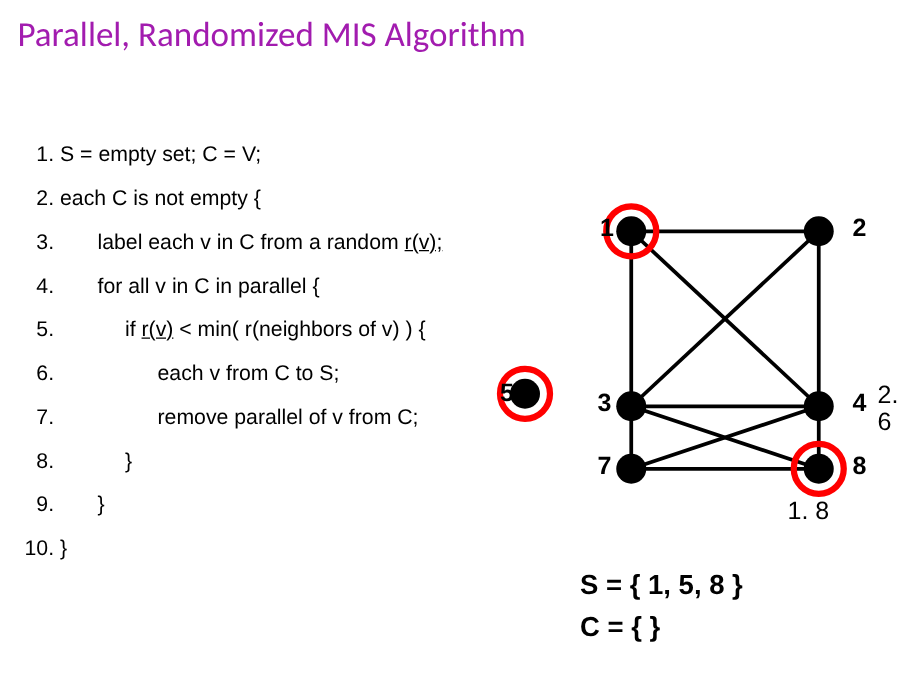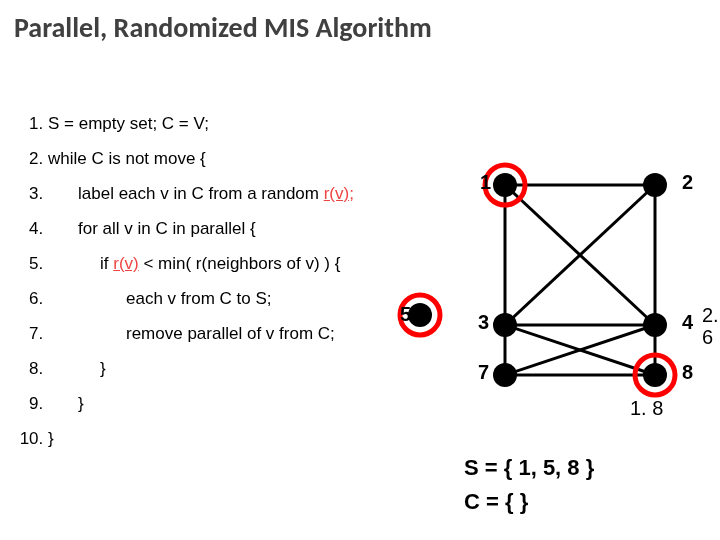--- a/index.html
+++ b/index.html
@@ -6,24 +6,24 @@
   body {
     width: 720px;
     height: 540px;
     font-family: Arial, Helvetica, sans-serif;
     background: #fff;
     position: relative;
     overflow: hidden;
   }
   .title {
     font-family: Calibri, Arial, sans-serif;
-    font-weight: bold;
+    font-weight: normal;
     font-size: 28px;
     padding: 10px 14px 0 14px;
-    color: #404040;
+    color: #a21caf;
   }
   .content {
     position: relative;
     width: 100%;
     height: calc(100% - 50px);
   }
   .algo {
     position: absolute;
     left: 20px;
     top: 70px;
@@ -33,21 +33,21 @@
     color: #000;
     font-family: Arial, sans-serif;
   }
   .algo li {
     margin-bottom: 18px;
     list-style-position: outside;
   }
   .algo ol {
     padding-left: 28px;
   }
-  .lnk { color: #ef4444; text-decoration: underline; }
+  .lnk { color: #000000; text-decoration: underline; }
   .graph {
     position: absolute;
     top: 0;
     left: 0;
     width: 720px;
     height: 540px;
     pointer-events: none;
   }
   .status {
     position: absolute;
@@ -63,21 +63,21 @@
 </head>
 <body>
 
 <div class="title">Parallel, Randomized MIS Algorithm</div>
 
 <div class="content">
 
   <div class="algo">
     <ol>
       <li>S = empty set;  C = V;</li>
-      <li>while  C  is not move {</li>
+      <li>each  C  is not empty {</li>
       <li style="padding-left:30px;">
         <span>label each v in C from a random </span><span class="lnk">r(v);</span>
       </li>
       <li style="padding-left:30px;">for all v in C in parallel {</li>
       <li style="padding-left:52px;">
         <span>if </span><span class="lnk">r(v)</span><span> &lt; min( r(neighbors of v) ) {</span>
       </li>
       <li style="padding-left:78px;">each v from C to S;</li>
       <li style="padding-left:78px;">remove parallel of v from C;</li>
       <li style="padding-left:52px;">}</li>

